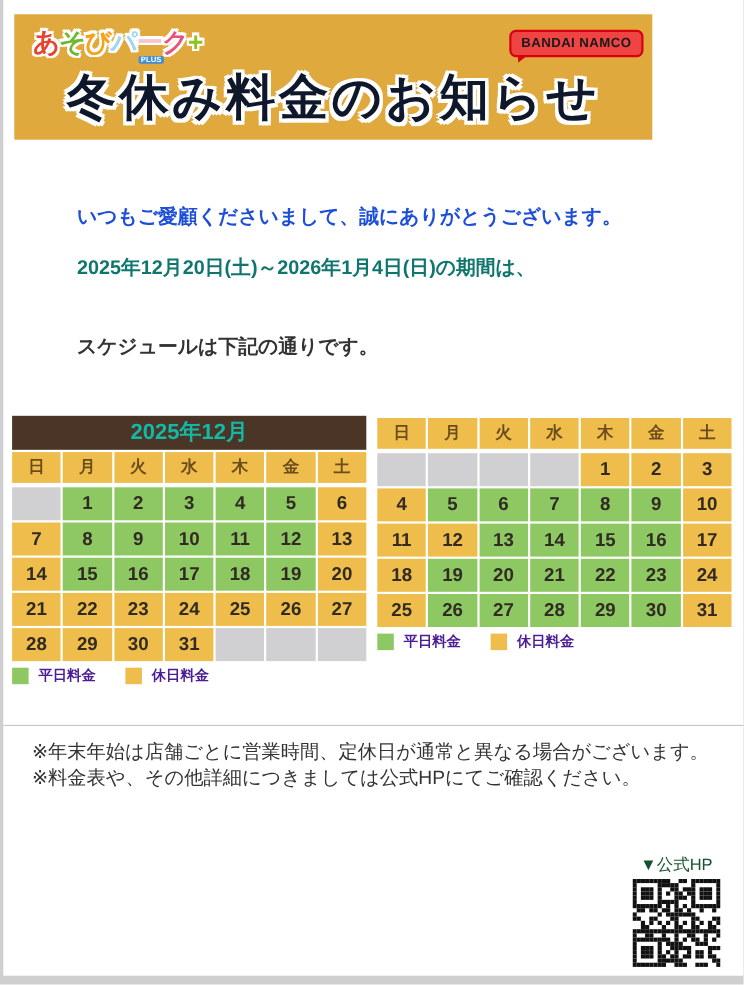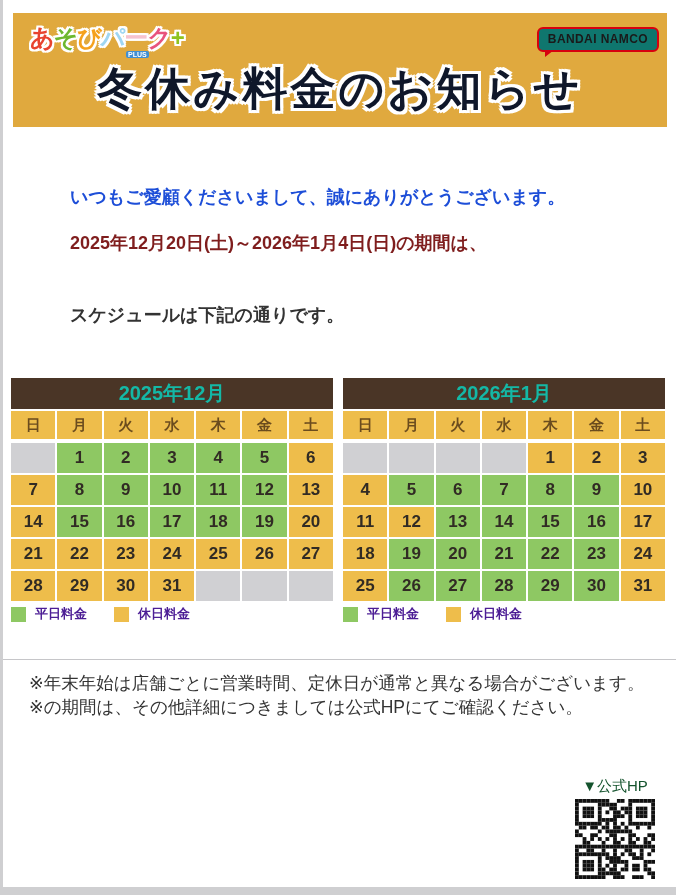--- a/index.html
+++ b/index.html
@@ -9,58 +9,58 @@
     font-family:"Liberation Sans","DejaVu Sans",sans-serif;
     position:relative;
     overflow:hidden;
   }
   .page {
     position:absolute; left:3px; top:0; right:0; bottom:8px;
     background:#ffffff;
   }
   
   .banner {
-    position:absolute; left:10px; top:13px; width:654px; height:114px;
+    position:absolute; left:10px; top:13px; width:580px; height:114px;
     background:#e0a93e;
   }
   .brand-logo {
     position:absolute; left:17px; top:9px;
     font-size:24px; font-weight:bold; letter-spacing:-1px;
     text-shadow:-2px -2px 0 #fff, 2px -2px 0 #fff, -2px 2px 0 #fff, 2px 2px 0 #fff,
                  0 -2px 0 #fff, 0 2px 0 #fff, -2px 0 0 #fff, 2px 0 0 #fff;
   }
   .brand-plus-badge {
     position:absolute; left:96px; top:29px;
     font-size:7px; font-weight:bold; color:#fff; background:#3f8fd2;
     padding:0 2px; border-radius:2px; letter-spacing:0;
     text-shadow:none;
   }
   .bn-logo {
     position:absolute; right:8px; top:14px;
-    background:#0f766e; border:2px solid #d7000f; border-radius:6px;
+    background:#ef4444; border:2px solid #d7000f; border-radius:6px;
     padding:3px 9px 4px 9px;
     font-size:12px; font-weight:bold; color:#1a1a1a; letter-spacing:0.4px;
     white-space:nowrap;
   }
   .bn-tail {
     position:absolute; left:6px; bottom:-7px;
     width:0; height:0;
     border-left:9px solid #d7000f; border-bottom:7px solid transparent;
   }
   .main-title {
     position:absolute; left:0; right:0; top:46px;
     text-align:center;
     font-size:45px; font-weight:bold; color:#0f172a; letter-spacing:3px;
     text-shadow:-3px -3px 0 #fff, 3px -3px 0 #fff, -3px 3px 0 #fff, 3px 3px 0 #fff,
                  0 -3px 0 #fff, 0 3px 0 #fff, -3px 0 0 #fff, 3px 0 0 #fff;
     white-space:nowrap;
   }
   
   .intro-greeting { position:absolute; left:67px; top:185px; font-size:18px; font-weight:bold; color:#1d4ed8; }
-  .intro-period   { position:absolute; left:67px; top:231px; font-size:18px; font-weight:bold; color:#7f1d1d; line-height:25px; }
+  .intro-period   { position:absolute; left:67px; top:231px; font-size:18px; font-weight:bold; color:#0f766e; line-height:25px; }
   .intro-schedule { position:absolute; left:67px; top:303px; font-size:18px; font-weight:bold; color:#333; }
   
   .calendars { position:absolute; left:8px; top:378px; width:660px; display:flex; gap:10px; }
   .calendar  { width:322px; }
   .cal-title {
     height:31px; background:#4a3526; color:#14b8a6;
     font-size:20px; font-weight:bold; text-align:center; line-height:31px;
   }
   .cal-grid {
     display:grid; grid-template-columns:repeat(7,1fr);
@@ -161,21 +161,20 @@
           <div class="cell empty"></div>
         </div>
       <div class="legend">
         <span class="sw weekday"></span>
         <span class="lab">平日料金</span>
         <span class="sw holiday"></span>
         <span class="lab">休日料金</span>
       </div>
     </div>
     <div class="calendar">
-      <div class="cal-title">2026年1月</div>
       <div class="cal-grid">
           <div class="dow">日</div>
           <div class="dow">月</div>
           <div class="dow">火</div>
           <div class="dow">水</div>
           <div class="dow">木</div>
           <div class="dow">金</div>
           <div class="dow">土</div>
           <div class="cell empty"></div>
           <div class="cell empty"></div>
@@ -219,21 +218,21 @@
         <span class="sw holiday"></span>
         <span class="lab">休日料金</span>
       </div>
     </div>
   </div>
 
   <div class="divider"></div>
 
   <div class="notes">
     <p>※年末年始は店舗ごとに営業時間、定休日が通常と異なる場合がございます。</p>
-    <p>※の期間は、その他詳細につきましては公式HPにてご確認ください。</p>
+    <p>※料金表や、その他詳細につきましては公式HPにてご確認ください。</p>
   </div>
 
   <div class="qr-block">
     <div class="qr-label">▼公式HP</div>
     <svg class="qr" xmlns="http://www.w3.org/2000/svg" viewBox="0 0 84 84">
         <rect x="0" y="0" width="4" height="4"></rect>
         <rect x="4" y="0" width="4" height="4"></rect>
         <rect x="8" y="0" width="4" height="4"></rect>
         <rect x="12" y="0" width="4" height="4"></rect>
         <rect x="16" y="0" width="4" height="4"></rect>

